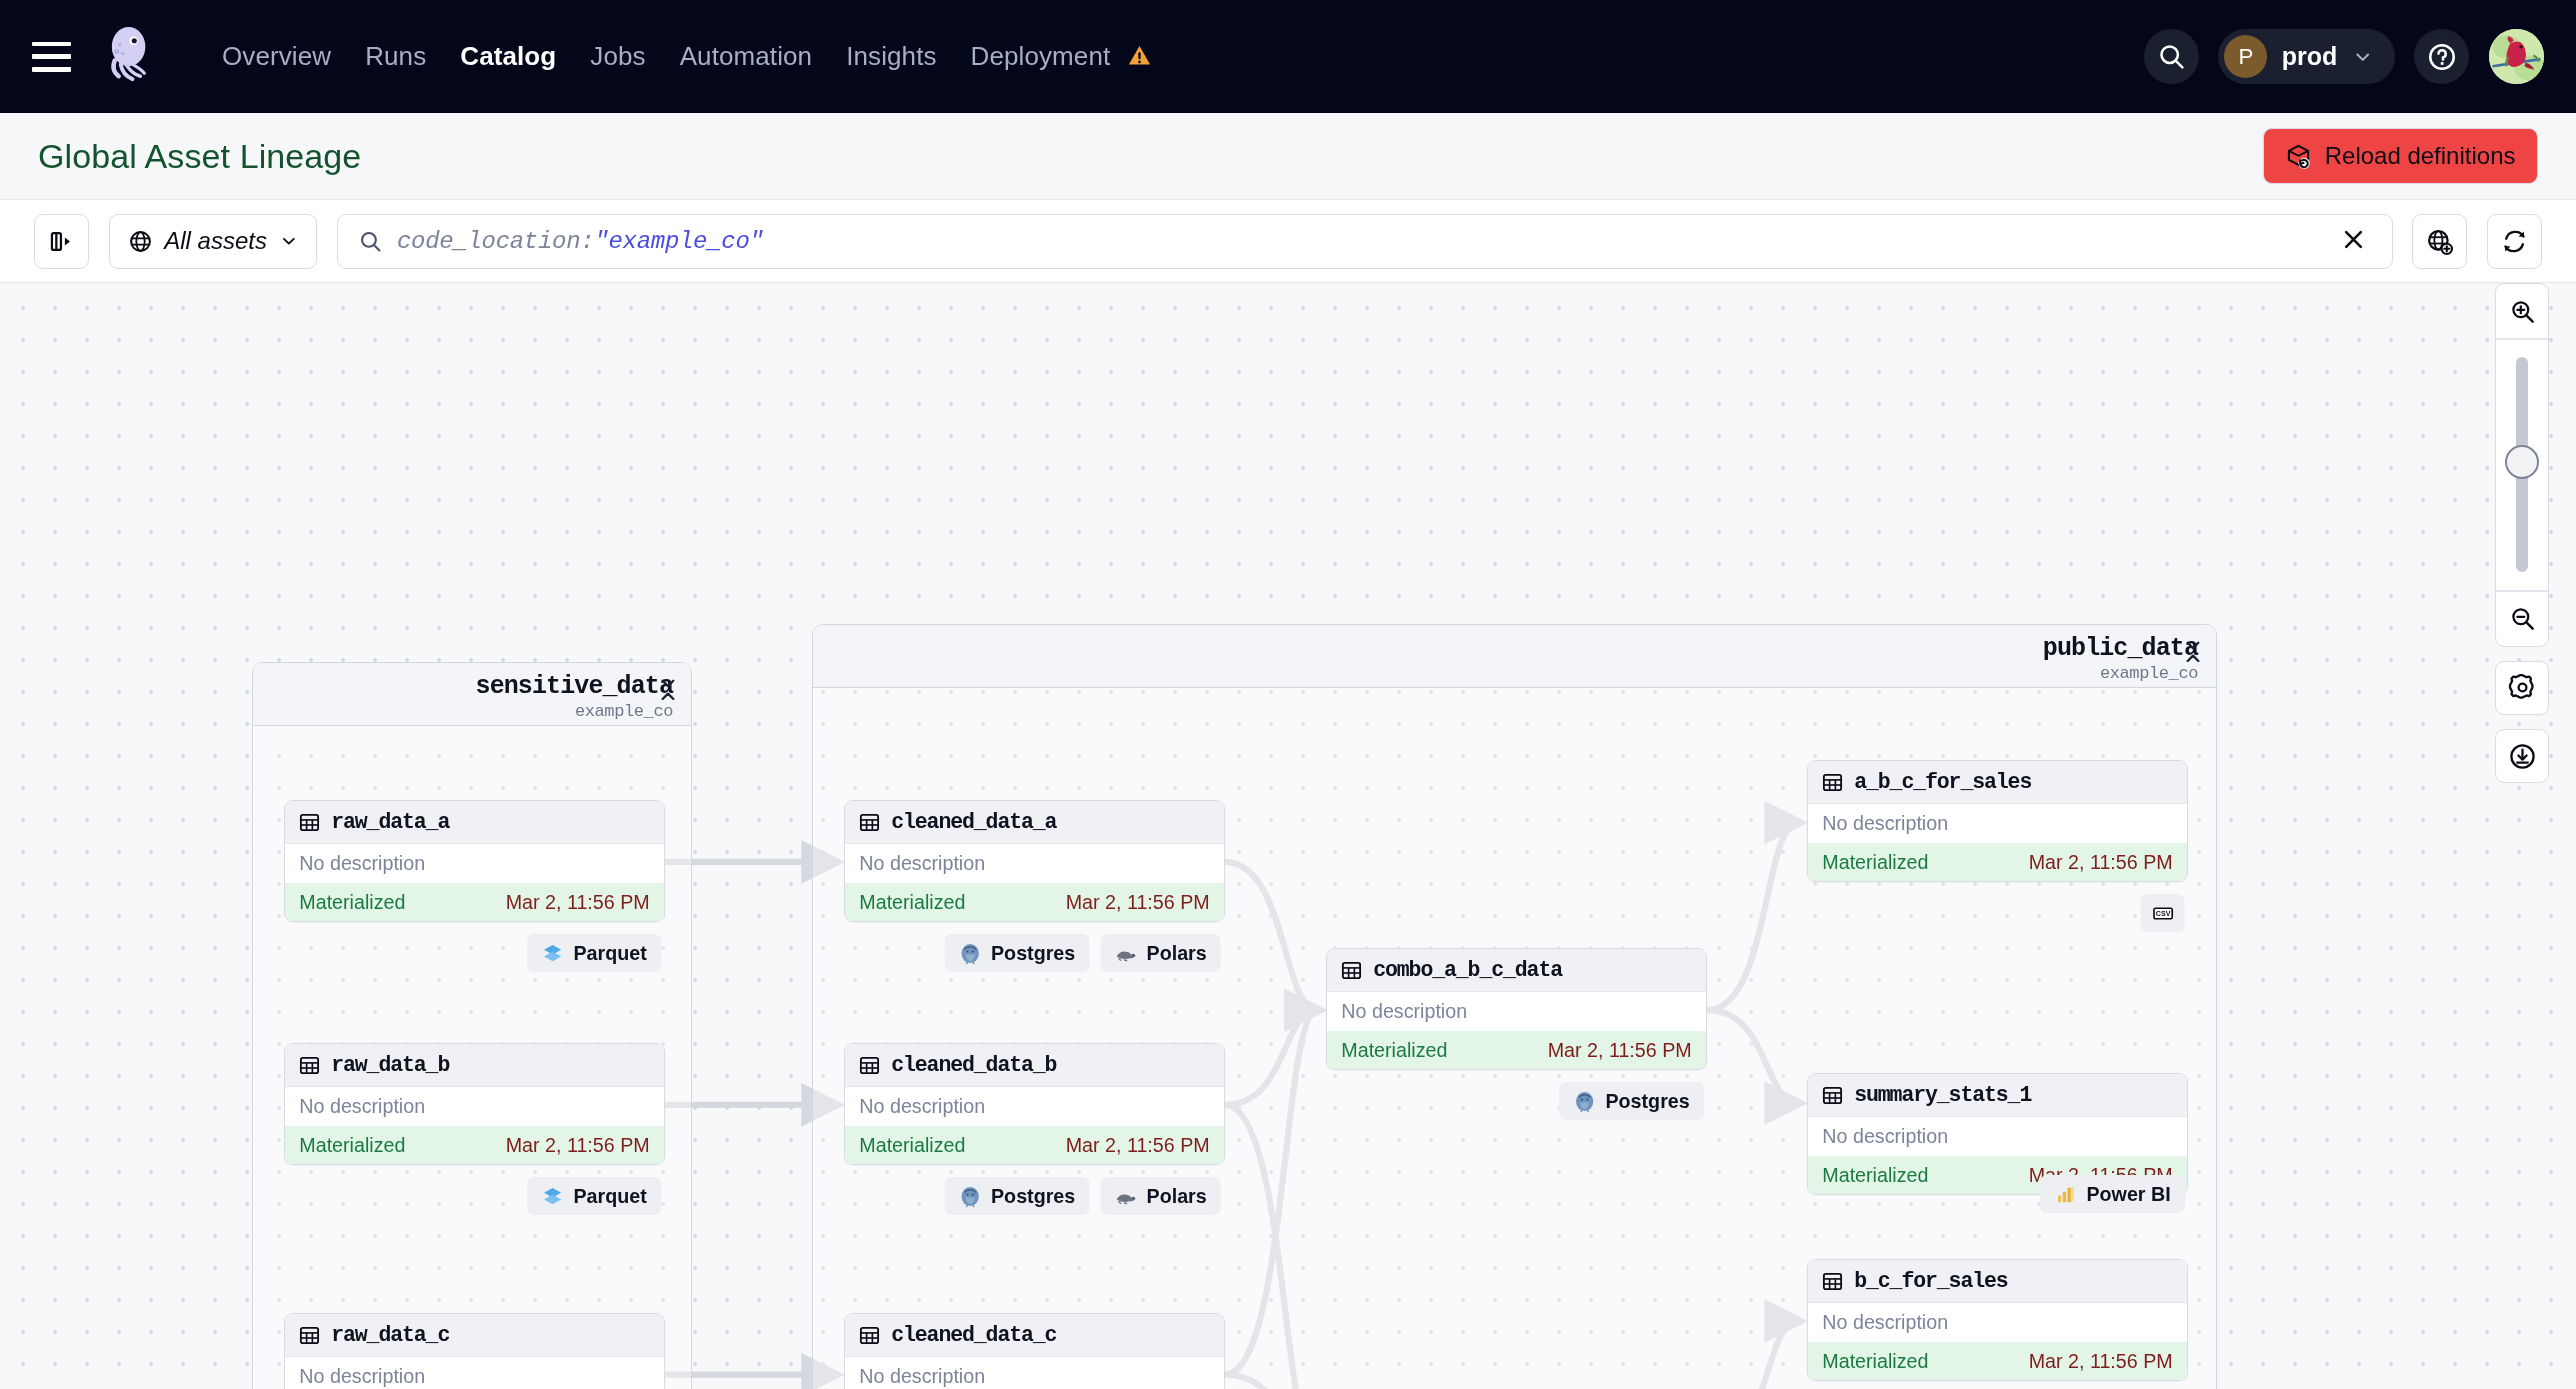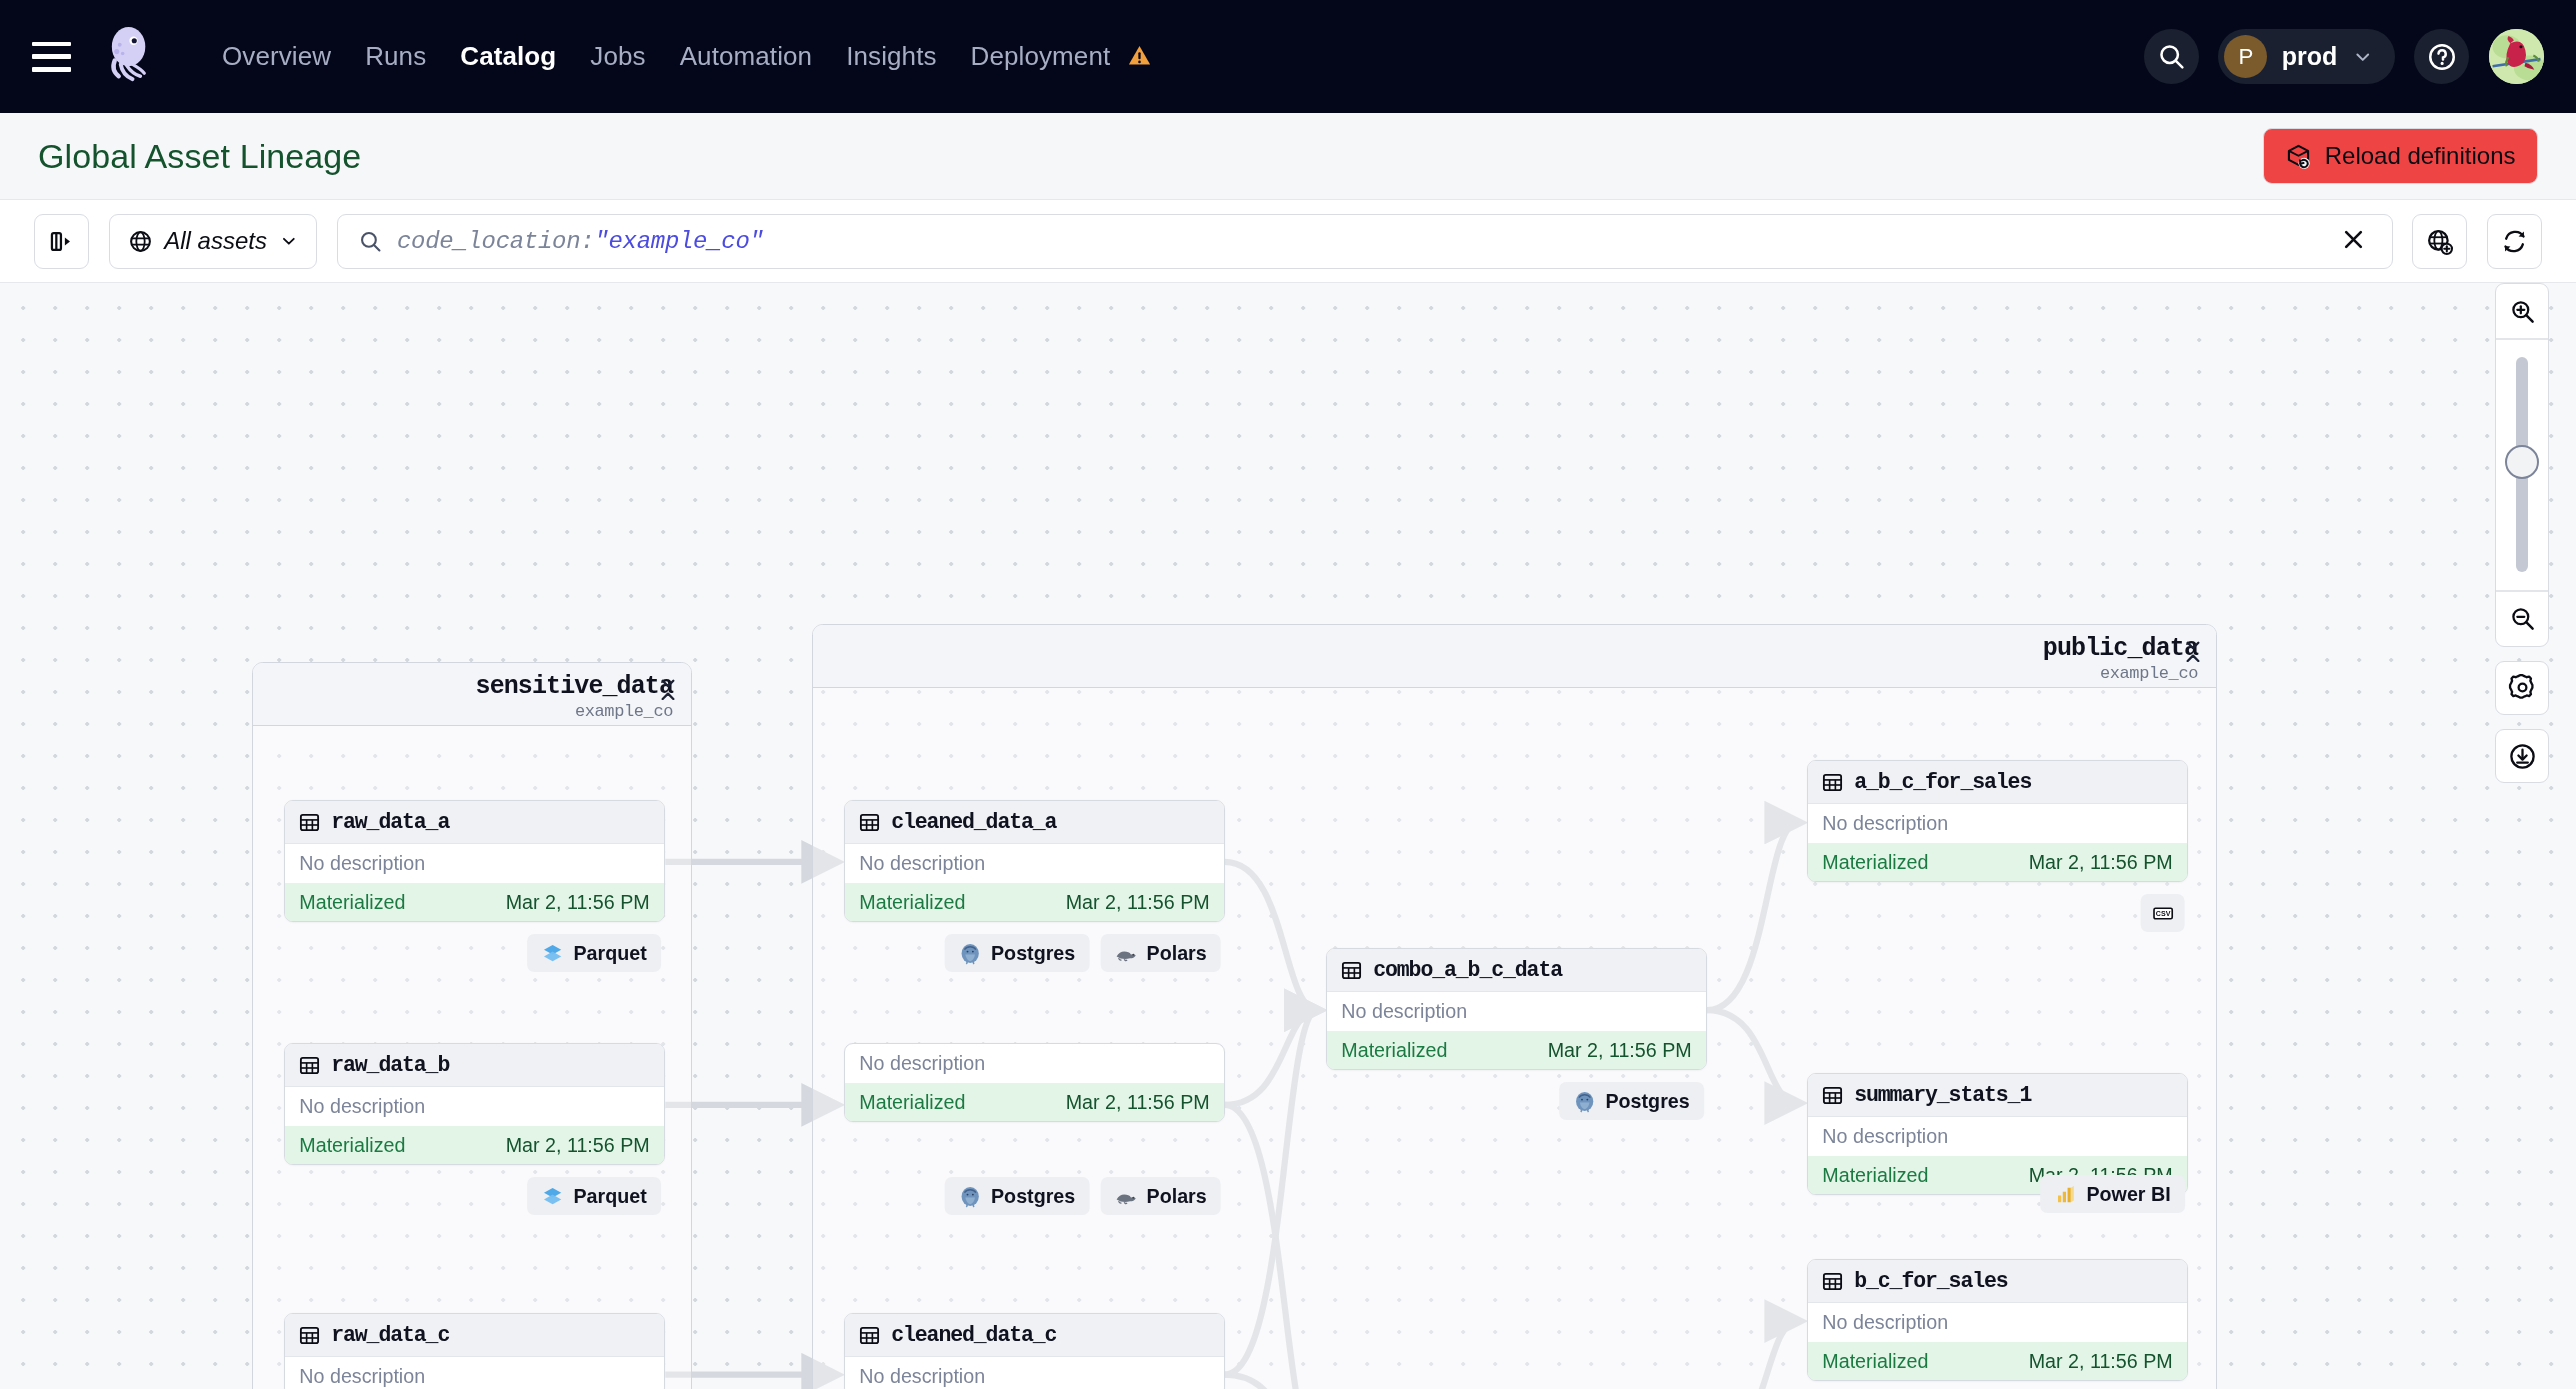--- a/index.html
+++ b/index.html
@@ -135,21 +135,21 @@
   .node-title { font-size: 21.5px; font-weight: bold; color: #10121F; letter-spacing: -1.1px; }
   .node-desc {
     height: 39px; display: flex; align-items: center; padding: 0 14.3px;
     font-size: 19.7px; color: #7C8499;
   }
   .node-status {
     height: 38px; background: #E2F5E7; border-radius: 0 0 7.2px 7.2px;
     display: flex; align-items: center; padding: 0 14.3px;
     font-size: 19.7px; color: #1B7A42;
   }
-  .node-status .date { margin-left: auto; color: #14532d; }
+  .node-status .date { margin-left: auto; color: #7f1d1d; }
 
   .tagrow { position: absolute; display: flex; gap: 10.7px; }
   .tag {
     height: 38px; background: #EDEFF2; border-radius: 7.2px; display: flex;
     align-items: center; gap: 9px; padding: 0 14.3px;
     font-size: 19.7px; font-weight: bold; color: #10121F; cursor: pointer;
   }
   .tag.icononly { padding: 0 10.7px; }
 
   
@@ -484,20 +484,30 @@
         <div class="tag">
           <svg width="23" height="23" viewBox="0 0 24 24">
             <path d="M2 15 q3 -5 8 -5 q5 0 7 3 q3 -1 5 1 q-2 3 -6 3 q-8 2 -14 -2 z" fill="#6C7380"></path>
             <circle cx="19.5" cy="13.2" r="1" fill="#3A3F48"></circle>
             <path d="M4 17 q1 2 3 2 M10 18 q1 2 3 1" stroke="#6C7380" stroke-width="1.5" fill="none"></path>
           </svg>
           <span>Polars</span>
         </div>
       </div>
       <div class="node" style="left: 844px; top: 760px;">
+        <div class="node-head">
+          <svg width="23" height="23" viewBox="0 0 24 24">
+            <rect x="3" y="4" width="18" height="16" rx="2" fill="none" stroke="#0B0C14" stroke-width="1.9"></rect>
+            <line x1="3" y1="9.3" x2="21" y2="9.3" stroke="#0B0C14" stroke-width="1.7"></line>
+            <line x1="3" y1="14.6" x2="21" y2="14.6" stroke="#0B0C14" stroke-width="1.7"></line>
+            <line x1="9" y1="9.3" x2="9" y2="20" stroke="#0B0C14" stroke-width="1.7"></line>
+            <line x1="15" y1="9.3" x2="15" y2="20" stroke="#0B0C14" stroke-width="1.7"></line>
+          </svg>
+          <div class="node-title mono">cleaned_data_b</div>
+        </div>
         <div class="node-desc">No description</div>
         <div class="node-status">
           <span>Materialized</span>
           <span class="date">Mar 2, 11:56 PM</span>
         </div>
       </div>
       <div class="tagrow" style="left: 1221px; top: 894px; transform: translateX(-100%);">
         <div class="tag">
           <svg width="23" height="23" viewBox="0 0 24 24">
             <ellipse cx="12" cy="12" rx="9" ry="10" fill="#6E94BE"></ellipse>

